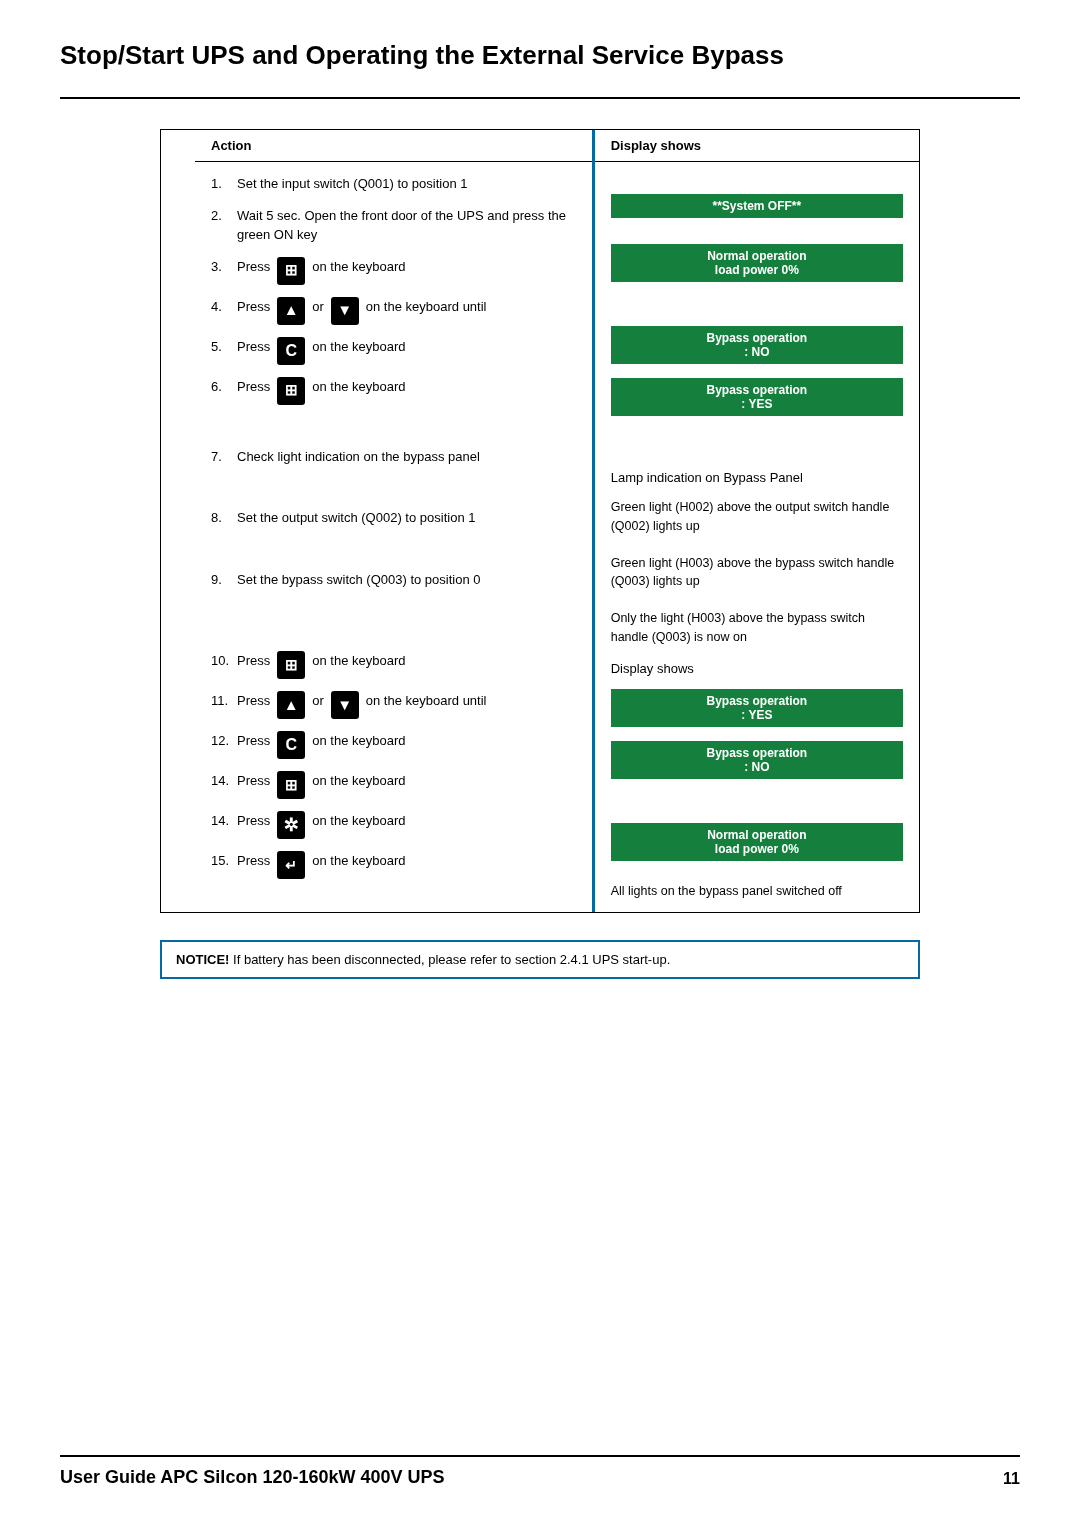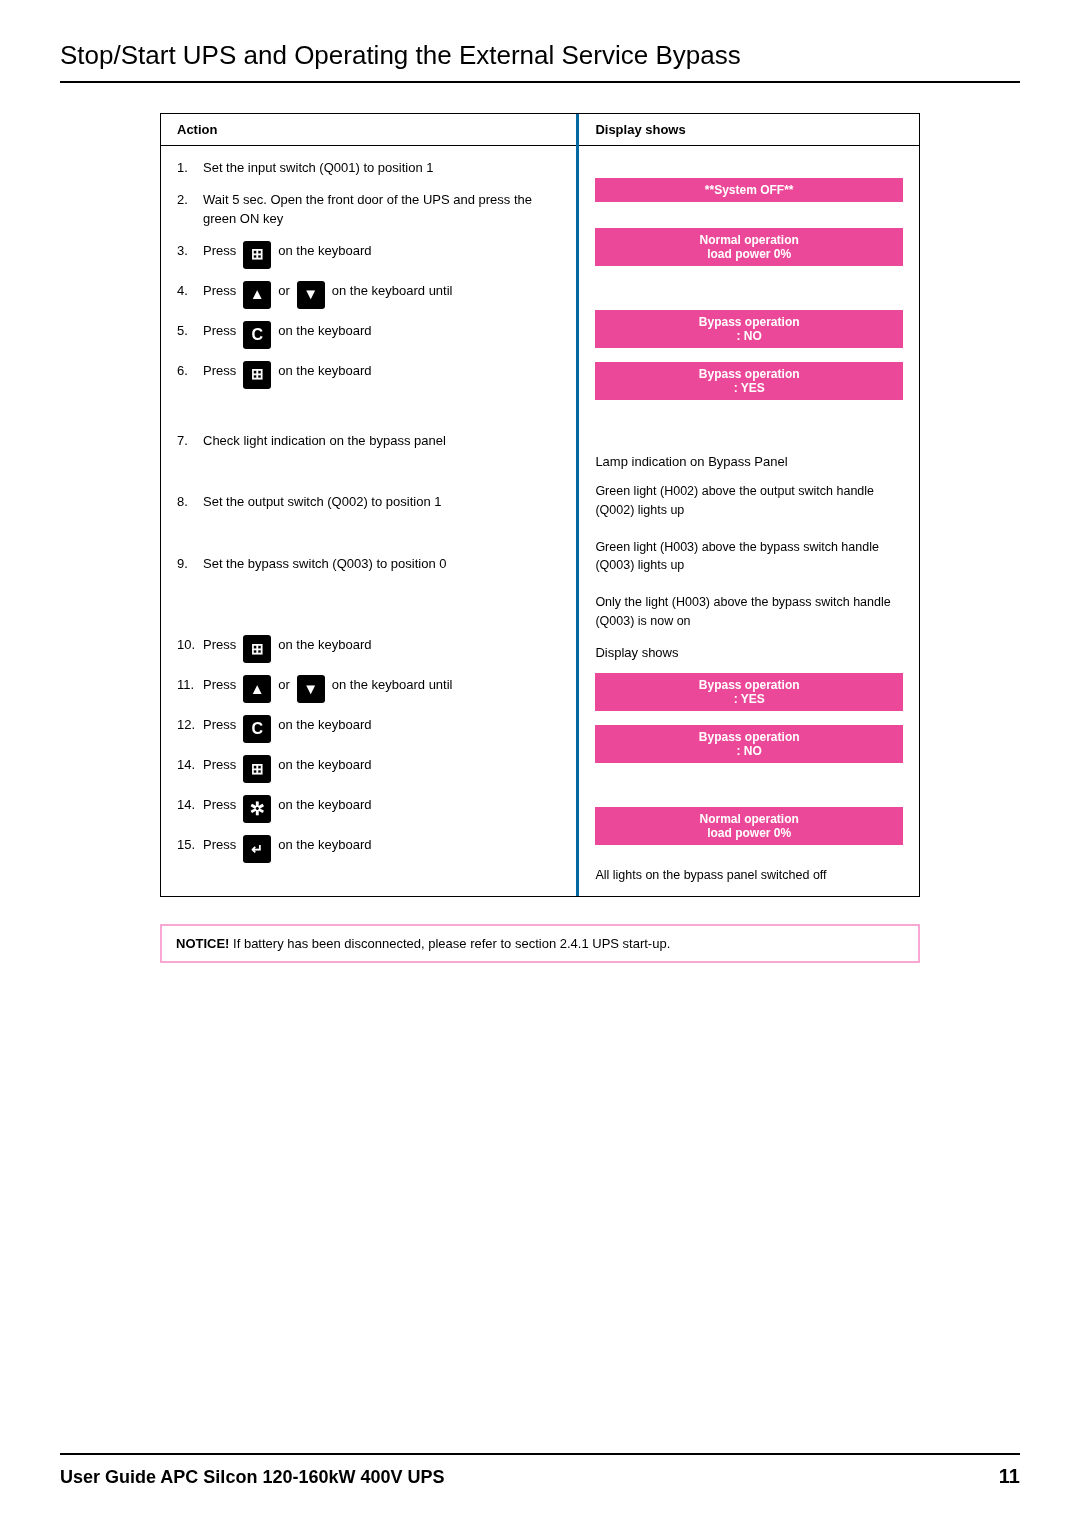--- a/index.html
+++ b/index.html
@@ -15,30 +15,31 @@
     .page {
       width: 1080px;
       min-height: 1528px;
       padding: 40px 60px 40px 60px;
       display: flex;
       flex-direction: column;
     }
 
     .page-title {
       font-size: 26px;
-      font-weight: normal;
+      font-weight: bold;
       border-bottom: 2px solid #000;
-      padding-bottom: 10px;
+      padding-bottom: 26px;
       margin-bottom: 30px;
     }
 
     .main-table-wrapper {
       border: 1px solid #000;
       margin: 0 auto;
       width: 760px;
+      padding-left: 34px;
     }
 
     .main-table {
       width: 100%;
       border-collapse: collapse;
     }
 
     .col-action {
       width: 55%;
       padding: 12px 16px;
@@ -53,21 +54,21 @@
     }
 
     .header-row td {
       font-weight: bold;
       font-size: 13px;
       border-bottom: 1px solid #000;
       padding: 8px 16px;
     }
 
     .display-badge {
-      background: #ec4899;
+      background: #15803d;
       color: #fff;
       font-size: 12px;
       font-weight: bold;
       padding: 5px 10px;
       margin-bottom: 6px;
       display: inline-block;
       text-align: center;
       width: 100%;
     }
 
@@ -81,21 +82,21 @@
     }
 
     .section-header {
       font-weight: normal;
       font-size: 13px;
       margin-bottom: 6px;
       margin-top: 10px;
     }
 
     .notice-box {
-      border: 2px solid #f9a8d4;
+      border: 2px solid #0369a1;
       padding: 10px 14px;
       margin: 20px auto;
       width: 760px;
       font-size: 13px;
     }
 
     .notice-title {
       font-weight: bold;
       font-size: 13px;
     }
@@ -108,21 +109,21 @@
       margin-top: auto;
       padding-top: 10px;
     }
 
     .footer-title {
       font-size: 18px;
       font-weight: bold;
     }
 
     .footer-page {
-      font-size: 20px;
+      font-size: 16px;
       font-weight: bold;
     }
 
     .doc-number {
       text-align: right;
       font-size: 12px;
       margin-bottom: 4px;
       margin-right: 0;
       width: 760px;
       margin-left: auto;

